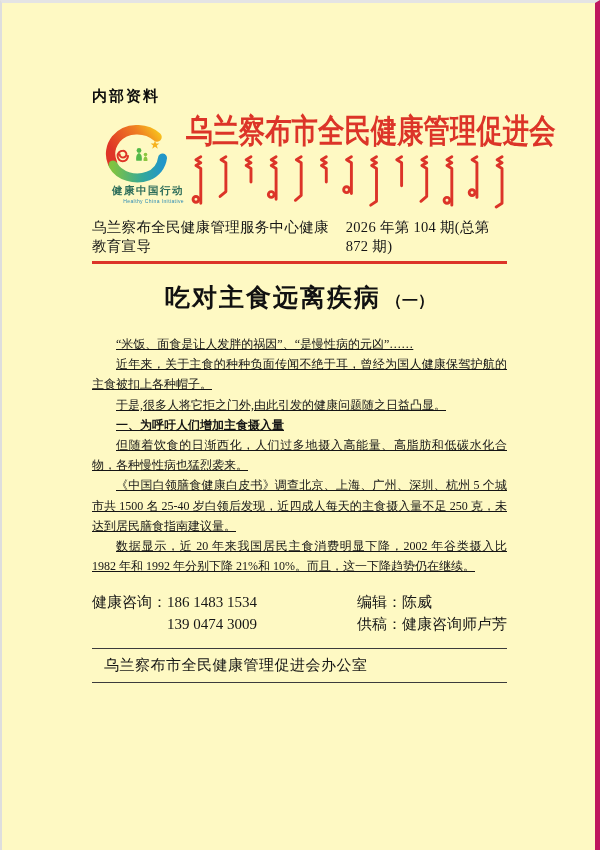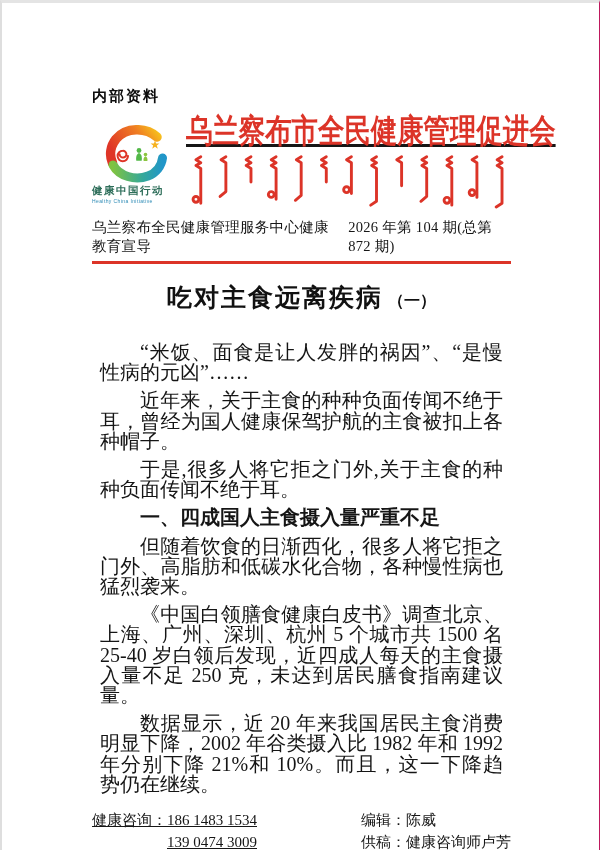--- a/index.html
+++ b/index.html
@@ -1,62 +1,62 @@
 <!DOCTYPE html>
 <html><head>
 <meta charset="utf-8">
 <style>
   html, body { margin: 0; padding: 0; background: #e9e9e9; }
   .page {
     position: relative;
     width: 600px; height: 850px;
     margin: 0;
-    background: #ffffff;
+    background: #fef9c3;
     box-sizing: border-box;
     padding: 84px 88px 0 90px;
     border-left: 2px solid #dedede;
     border-top: 3px solid #e4e4e4;
-    border-right: 1px solid #be185d;
+    border-right: 5px solid #be185d;
     font-family: "Liberation Serif", "DejaVu Serif", serif;
     color: #161616;
     overflow: hidden;
   }
   .classification {
     font-family: "Liberation Sans", "DejaVu Sans", sans-serif;
     font-weight: 700; font-size: 15px; letter-spacing: 2px; color: #0d0d0d;
   }
   .masthead { display: flex; margin-top: 5px; }
-  .logo { width: 92px; flex: 0 0 92px; text-align: left; padding-top: 14px; }
+  .logo { width: 92px; flex: 0 0 92px; text-align: right; padding-top: 14px; }
   .logo svg { display: block; margin: 0 auto; }
   .logo-cn { font-size: 10.5px; font-weight: 700; color: #2e6e5a; letter-spacing: 1.5px; margin-top: 1px; font-family: "Liberation Sans", sans-serif; }
   .logo-en { font-size: 5px; color: #2b8ab5; letter-spacing: 0.4px; font-family: "Liberation Sans", sans-serif; }
-  .masthead-right { flex: 1; min-width: 0; padding-left: 2px; text-decoration: underline; }
+  .masthead-right { flex: 1; min-width: 0; padding-left: 2px; }
   .org-title {
     color: #dc3428; font-weight: 700; font-size: 33px; line-height: 40px;
     white-space: nowrap; letter-spacing: 0px;
     transform: scaleX(0.80); transform-origin: left center;
   }
   .mongolian { display: block; margin-top: 2px; }
   .issue-line {
     display: flex; justify-content: space-between; align-items: flex-end;
     font-size: 14.5px; margin-top: 9px; padding-bottom: 5px;
     border-bottom: 3px solid #dc3428; letter-spacing: 0.3px; gap: 8px;
   }
   .article-title {
-    margin: 17px 0 28px 0; text-align: center;
+    margin: 17px 0 20px 0; text-align: center;
     font-size: 25px; font-weight: 700; letter-spacing: 2px; color: #111;
   }
   .title-suffix { font-size: 16px; font-weight: 600; margin-left: 5px; letter-spacing: 0; }
   .body-text p {
-    margin: 8px; font-size: 20px; line-height: 20.2px;
-    text-align: justify; text-indent: 2em; color: #151515;
+    margin: 0; font-size: 12px; line-height: 20.2px;
+    text-align: justify; text-indent: 2em; color: #151515; text-decoration: underline;
   }
   .body-text p.heading { font-weight: 700; }
   .contact { display: flex; font-size: 15px; line-height: 22px; margin-top: 15px; }
-  .contact-left { flex: 1; display: flex; text-decoration: underline; }
+  .contact-left { flex: 1; display: flex; }
   .contact-right { flex: 0 0 150px; }
   .contact .label { white-space: nowrap; }
   .office-row {
     margin-top: 13px;
     border-top: 1.5px solid #3c3c3c; border-bottom: 1.5px solid #3c3c3c;
     padding: 7px 4px 7px 12px;
     display: flex; justify-content: space-between;
     font-size: 15px; letter-spacing: 0.5px;
   }
 </style>
@@ -123,23 +123,23 @@
   <div class="issue-line">
     <span>乌兰察布全民健康管理服务中心健康教育宣导</span>
     <span>2026 年第 104 期(总第 872 期)</span>
   </div>
 
   <h1 class="article-title"><span>吃对主食远离疾病</span><span class="title-suffix">（一）</span></h1>
 
   <div id="paragraphs" class="body-text">
       <p class="">“米饭、面食是让人发胖的祸因”、“是慢性病的元凶”……</p>
       <p class="">近年来，关于主食的种种负面传闻不绝于耳，曾经为国人健康保驾护航的主食被扣上各种帽子。</p>
-      <p class="">于是,很多人将它拒之门外,关于主食的种种负面传闻不绝于耳。</p>
-      <p class="heading">一、四成国人主食摄入量严重不足</p>
-      <p class="">但随着饮食的日渐西化，很多人将它拒之门外、高脂肪和低碳水化合物，各种慢性病也猛烈袭来。</p>
+      <p class="">于是,很多人将它拒之门外,由此引发的健康问题随之日益凸显。</p>
+      <p class="heading">一、为呼吁人们增加主食摄入量</p>
+      <p class="">但随着饮食的日渐西化，人们过多地摄入高能量、高脂肪和低碳水化合物，各种慢性病也猛烈袭来。</p>
       <p class="">《中国白领膳食健康白皮书》调查北京、上海、广州、深圳、杭州 5 个城市共 1500 名 25-40 岁白领后发现，近四成人每天的主食摄入量不足 250 克，未达到居民膳食指南建议量。</p>
       <p class="">数据显示，近 20 年来我国居民主食消费明显下降，2002 年谷类摄入比 1982 年和 1992 年分别下降 21%和 10%。而且，这一下降趋势仍在继续。</p>
     </div>
 
   <div class="contact">
     <div class="contact-left">
       <span class="label">健康咨询：</span>
       <span class="phones">
         <div>186 1483 1534</div>
         <div>139 0474 3009</div>

